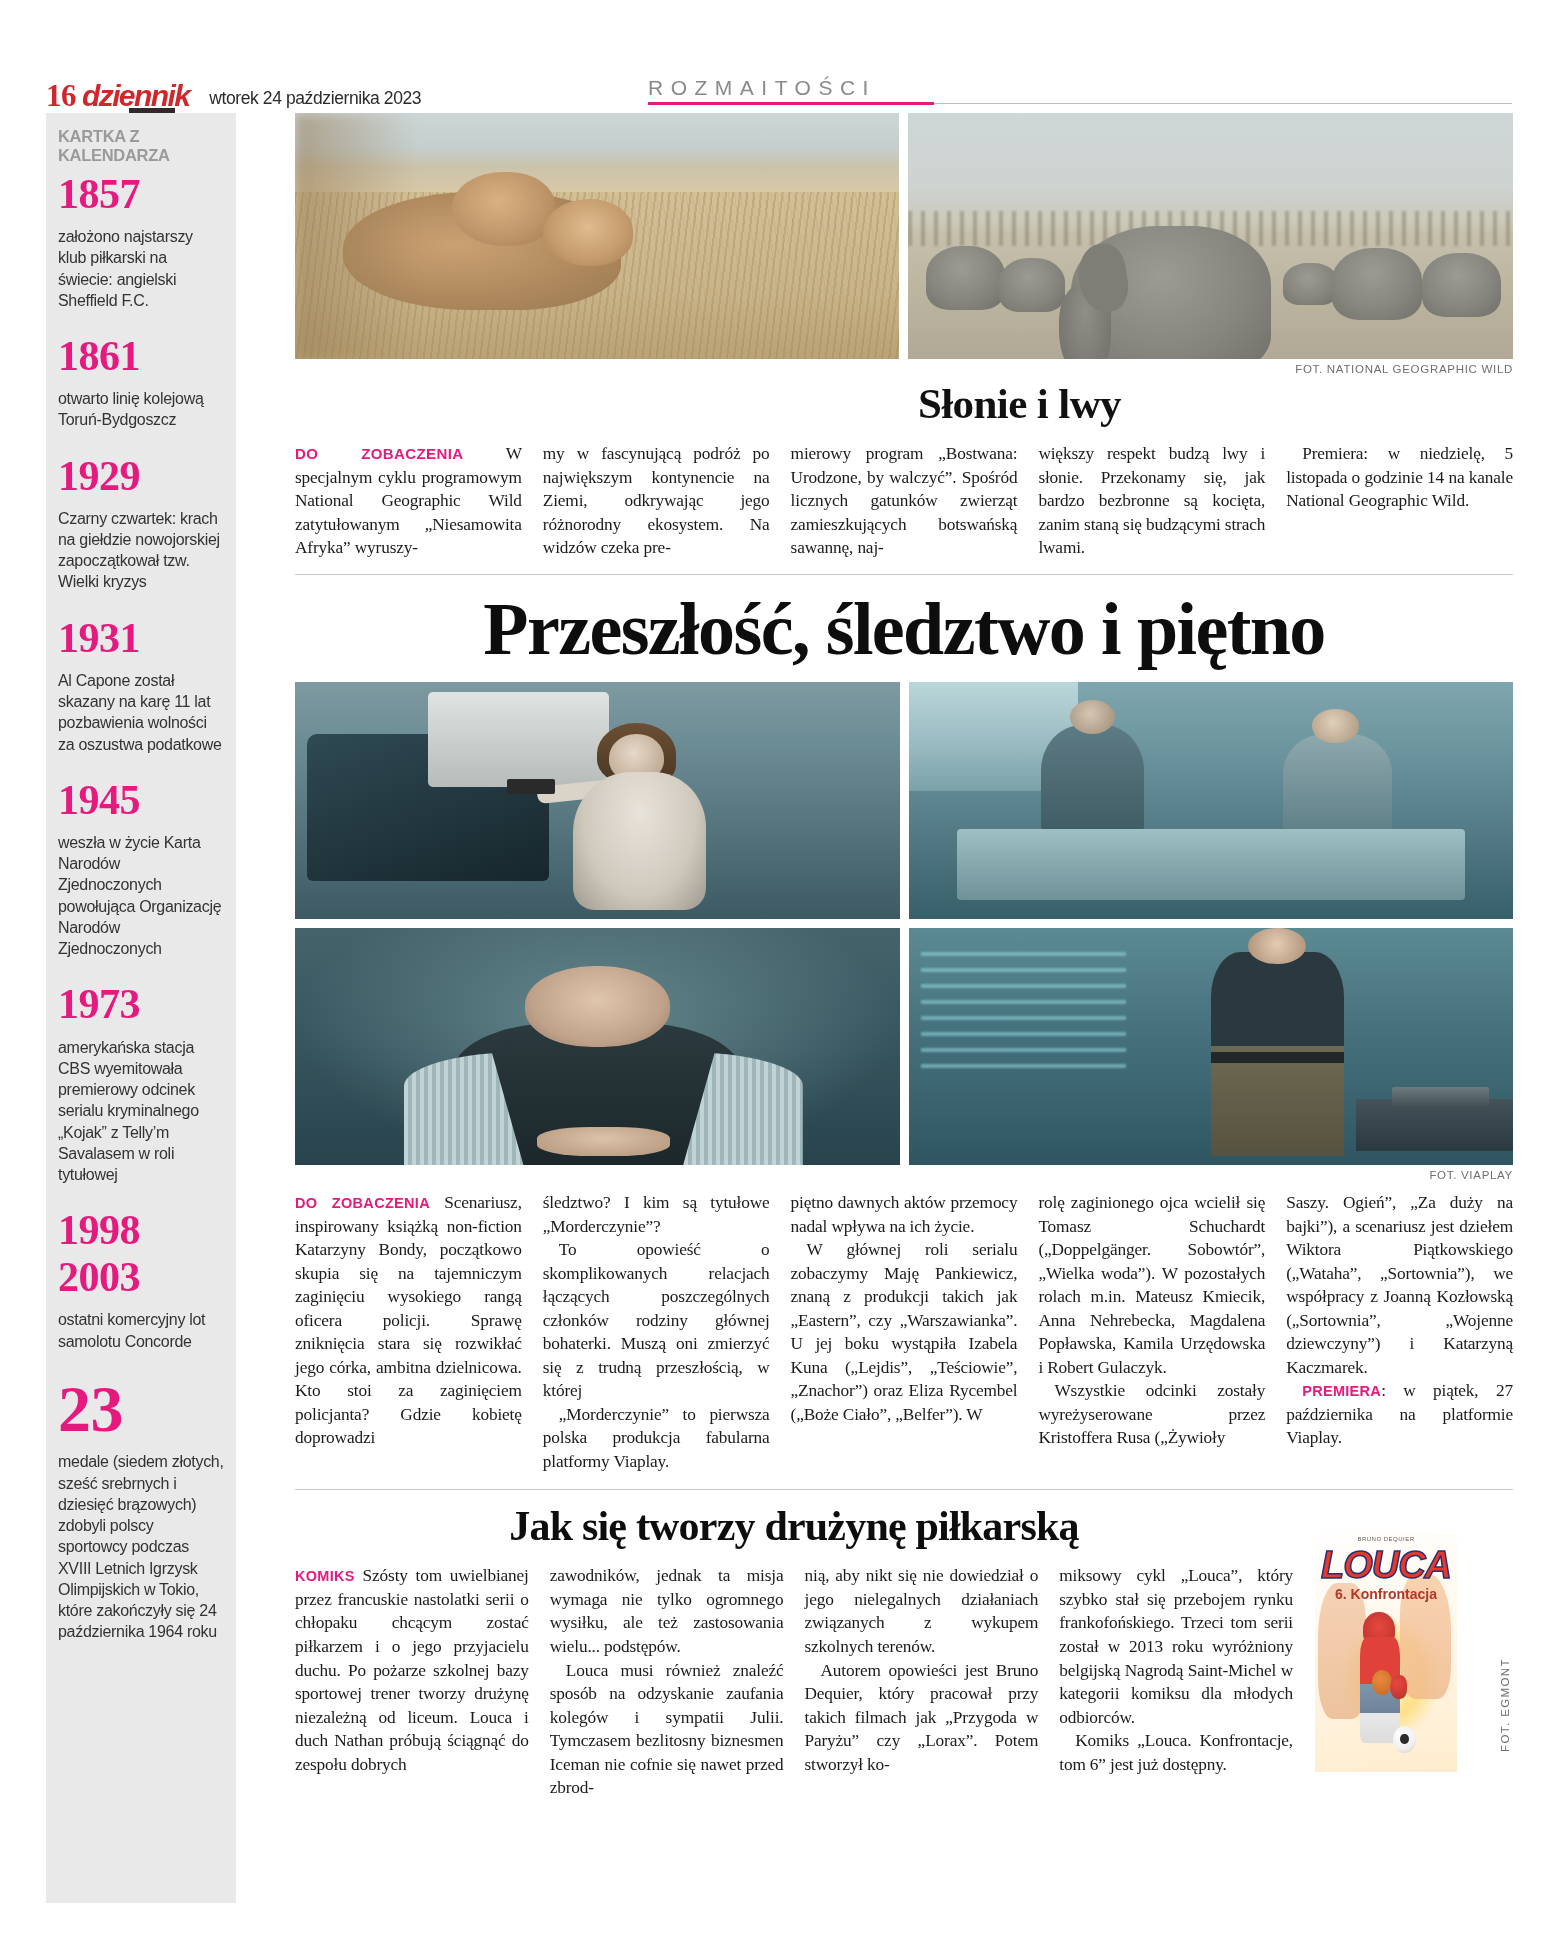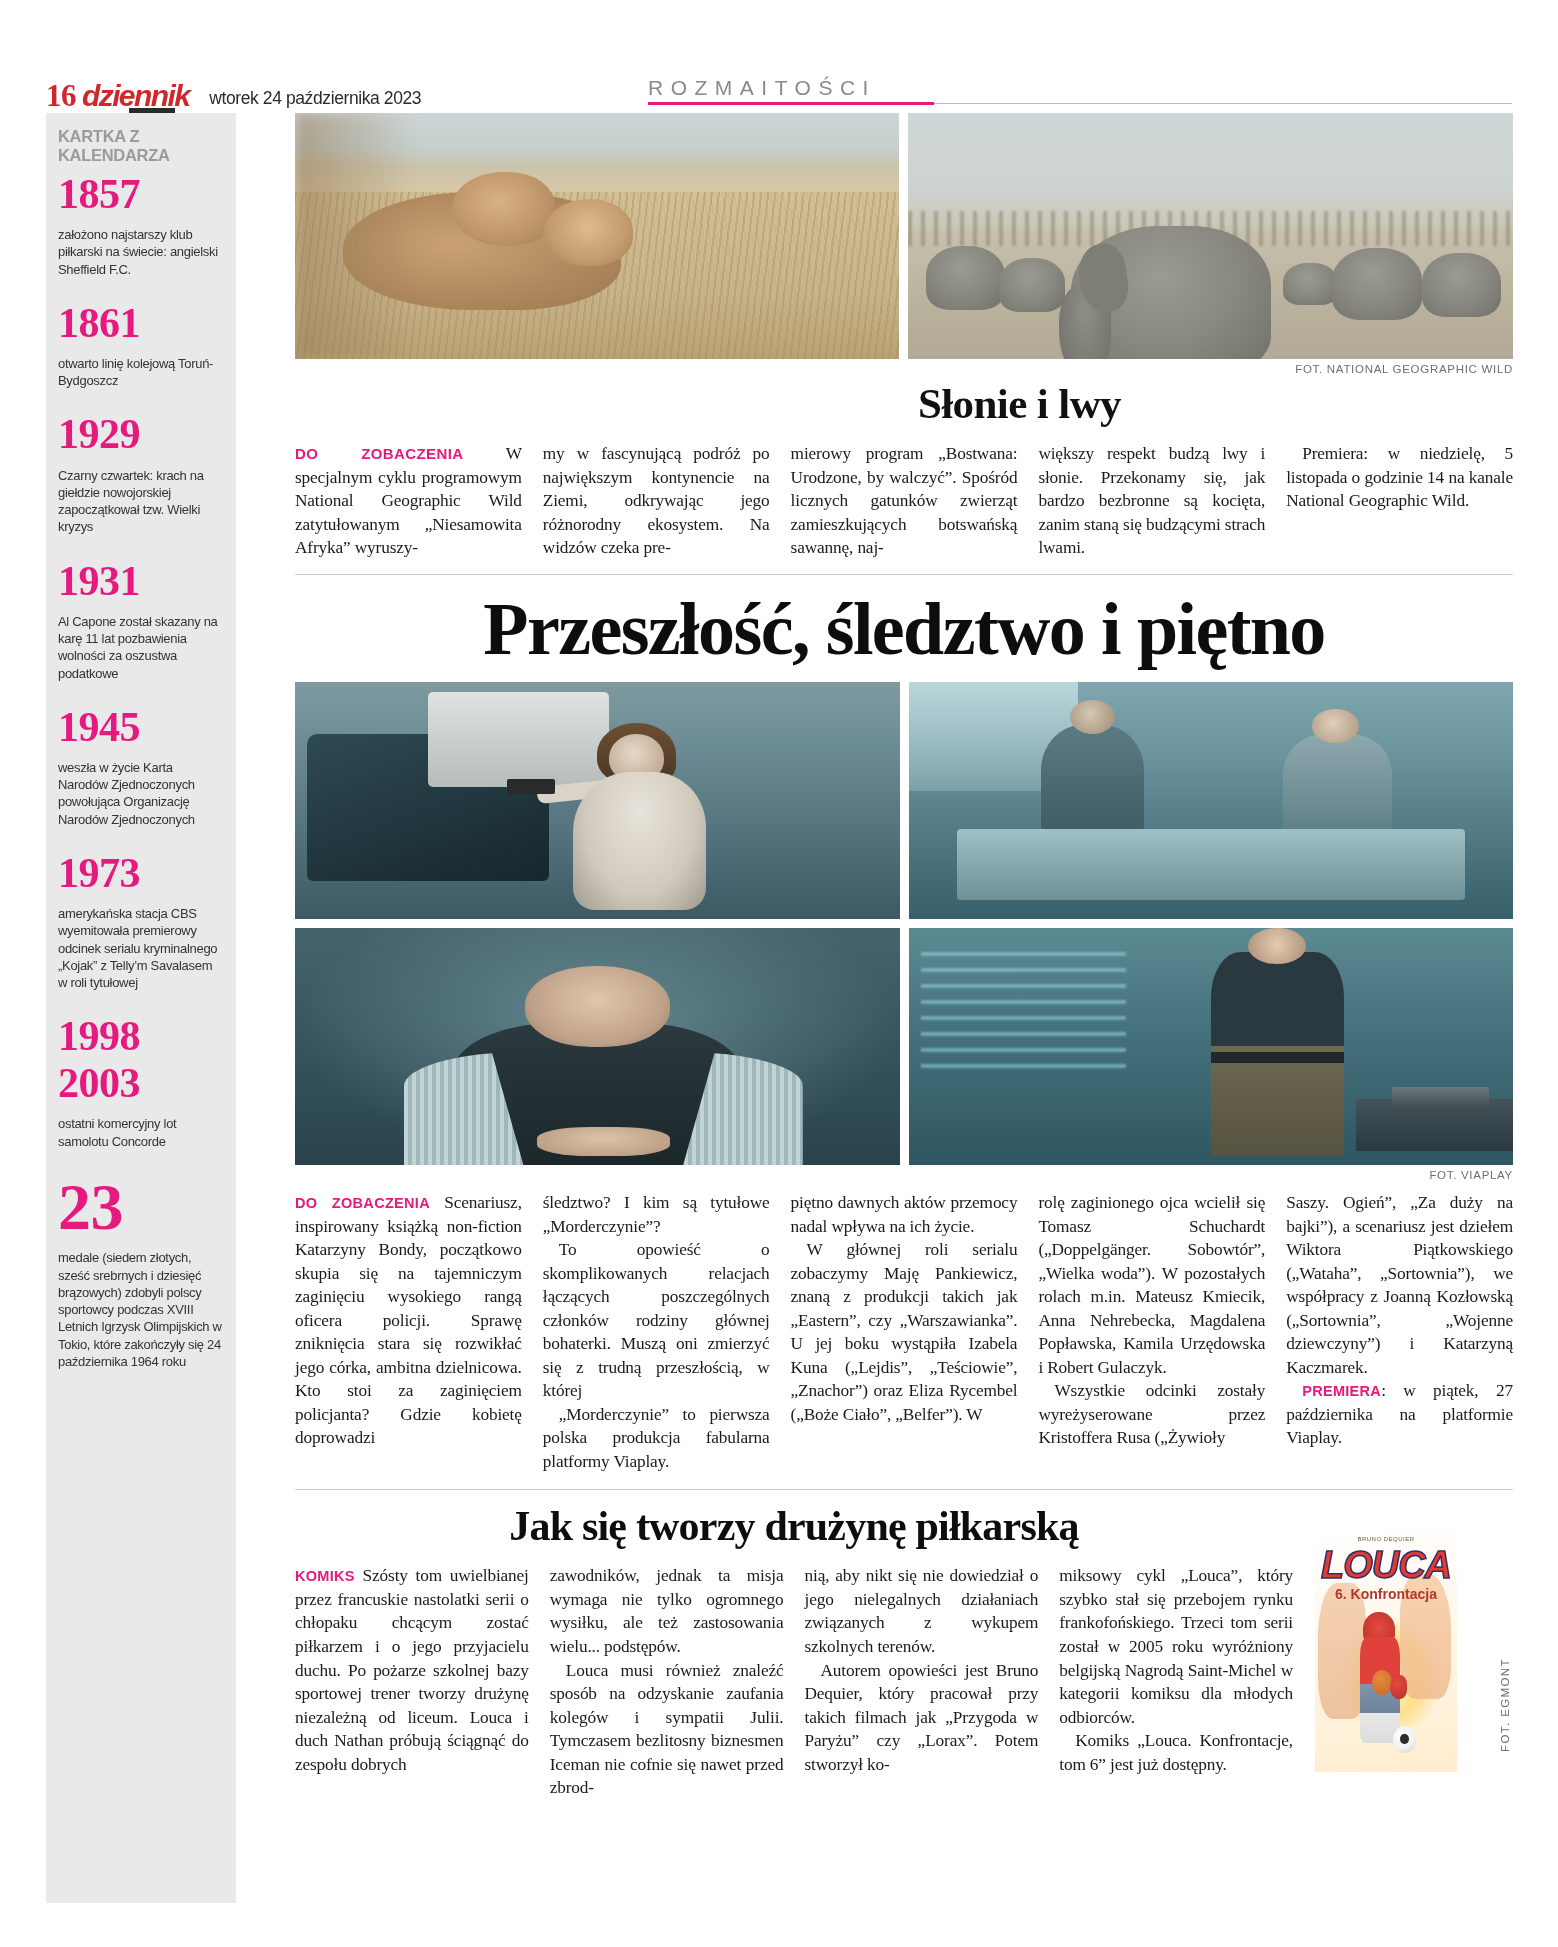--- a/index.html
+++ b/index.html
@@ -105,21 +105,21 @@
     color: #e5197e;
     line-height: 1.12;
     letter-spacing: -0.5px;
   }
   .cal-year.big {
     font-size: 66px;
     line-height: 1.05;
   }
   .cal-desc {
     font-family: "Liberation Sans", sans-serif;
-    font-size: 13px;
+    font-size: 16px;
     color: #333333;
     line-height: 1.33;
     letter-spacing: -0.3px;
     margin-top: 8px;
     margin-bottom: 22px;
   }
   .cal-entry:last-child .cal-desc { margin-bottom: 0; }
 
   
   .main {
@@ -742,21 +742,21 @@
         </div>
         <div class="col">
           <p class="first">zawodników, jednak ta misja wymaga nie tylko ogromnego wysiłku, ale też zastosowania wielu... podstępów.</p>
           <p>Louca musi również znaleźć sposób na odzyskanie zaufania kolegów i sympatii Julii. Tymczasem bezlitosny biznesmen Iceman nie cofnie się nawet przed zbrod-</p>
         </div>
         <div class="col">
           <p class="first">nią, aby nikt się nie dowiedział o jego nielegalnych działaniach związanych z wykupem szkolnych terenów.</p>
           <p>Autorem opowieści jest Bruno Dequier, który pracował przy takich filmach jak „Przygoda w Paryżu” czy „Lorax”. Potem stworzył ko-</p>
         </div>
         <div class="col">
-          <p class="first">miksowy cykl „Louca”, który szybko stał się przebojem rynku frankofońskiego. Trzeci tom serii został w 2005 roku wyróżniony belgijską Nagrodą Saint-Michel w kategorii komiksu dla młodych odbiorców.</p>
+          <p class="first">miksowy cykl „Louca”, który szybko stał się przebojem rynku frankofońskiego. Trzeci tom serii został w 2013 roku wyróżniony belgijską Nagrodą Saint-Michel w kategorii komiksu dla młodych odbiorców.</p>
           <p>Komiks „Louca. Konfrontacje, tom 6” jest już dostępny.</p>
         </div>
       </div>
     </div>
     <div class="bottom-right">
       <div class="comic-cover">
         <div class="cc-art">
           <div class="cc-glow"></div>
           <div class="cc-ghost1"></div>
           <div class="cc-ghost2"></div>

